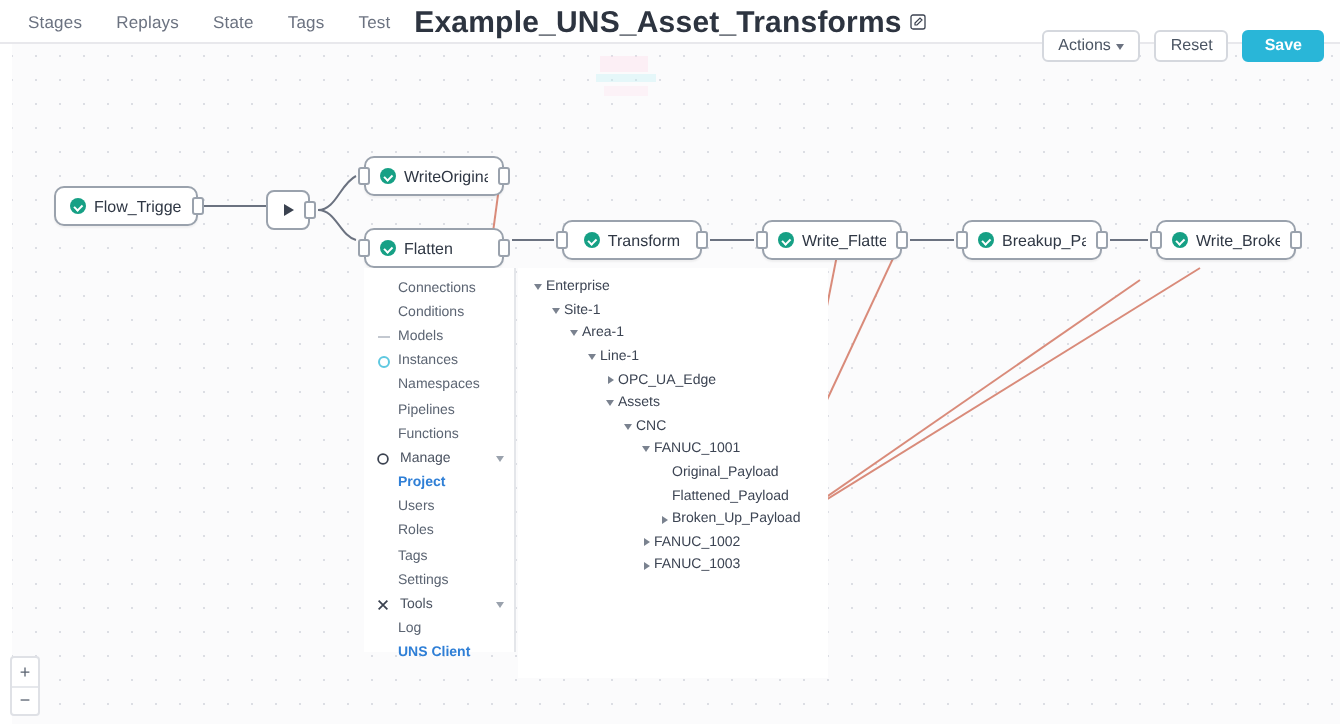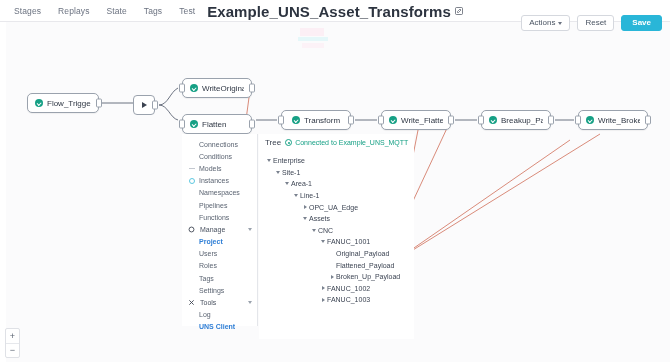--- a/index.html
+++ b/index.html
@@ -377,27 +377,20 @@
           </div>
         </div>
         <div class="menu-row">
           <div class="menu-item active">
             <span>UNS Client</span>
           </div>
         </div>
       </div>
 
     <div class="tree-panel">
-      <div class="tree-head">
-        <span class="t-title">Tree</span>
-        <span class="conn-badge">
-          <span class="conn-ring"></span>
-          <span class="conn-text">Connected to Example_UNS_MQTT</span>
-        </span>
-      </div>
       <div class="tree-body" id="tree-body">
           <div class="tree-row" style="padding-left: 0px;">
             <span class="twisty">
               <span class="tw-down"></span>
             </span>
             <span>Enterprise</span>
           </div>
           <div class="tree-row" style="padding-left: 9px;">
             <span class="twisty">
               <span class="tw-down"></span>

